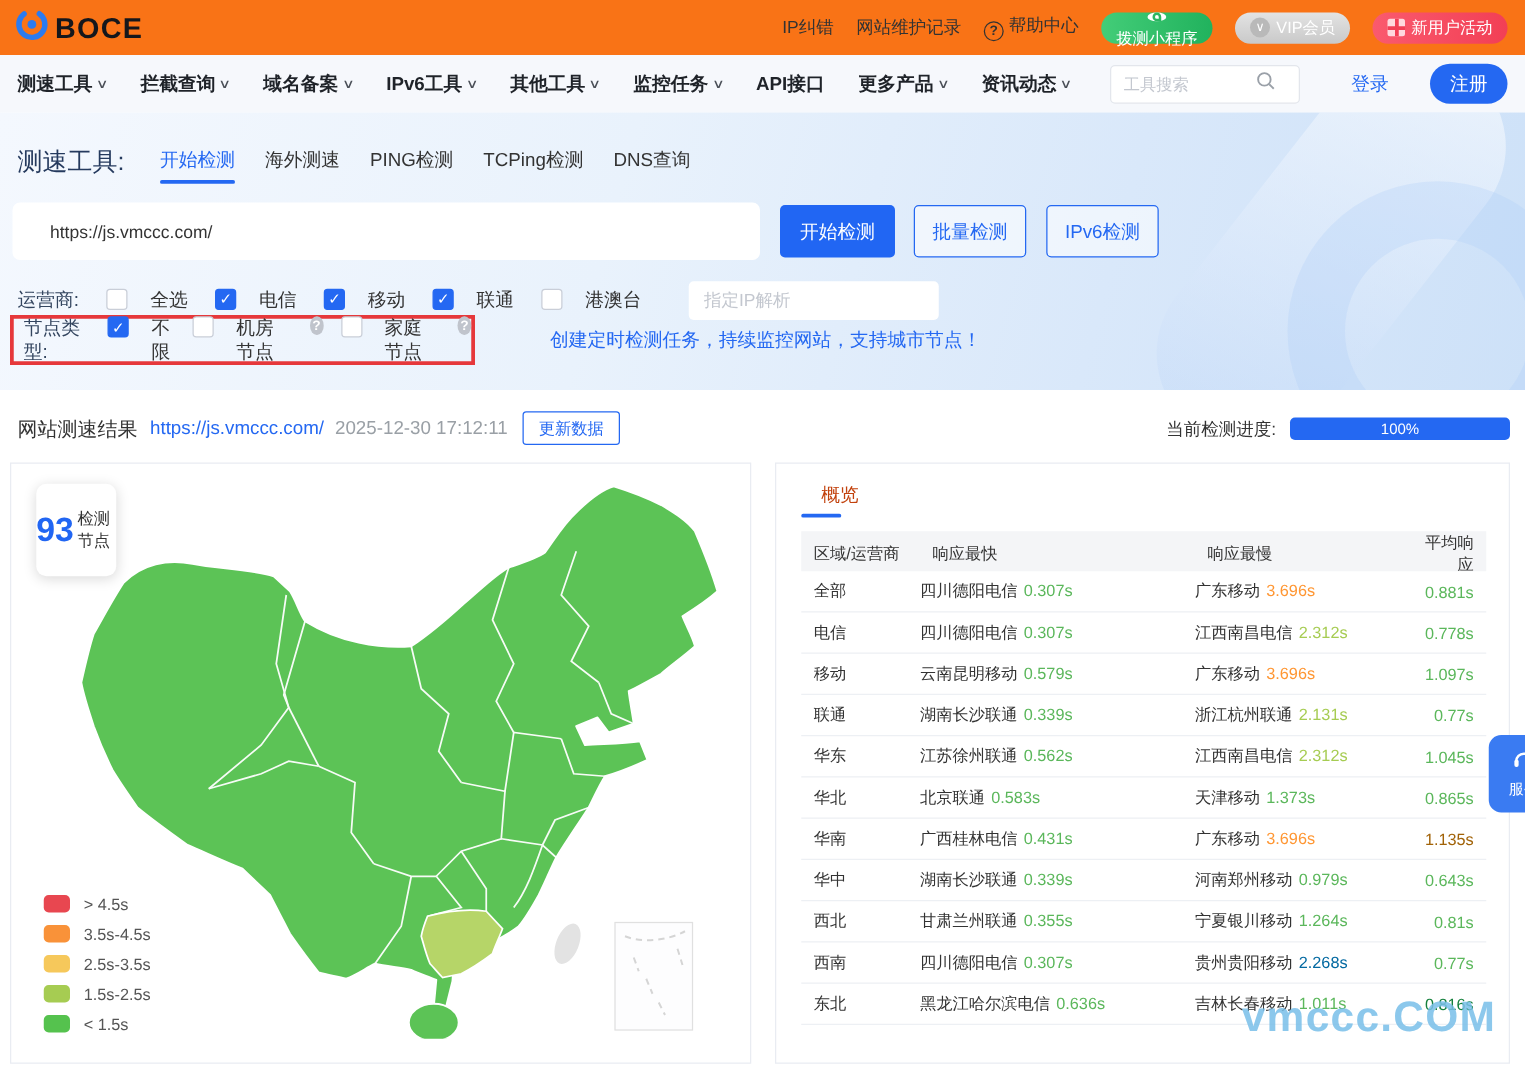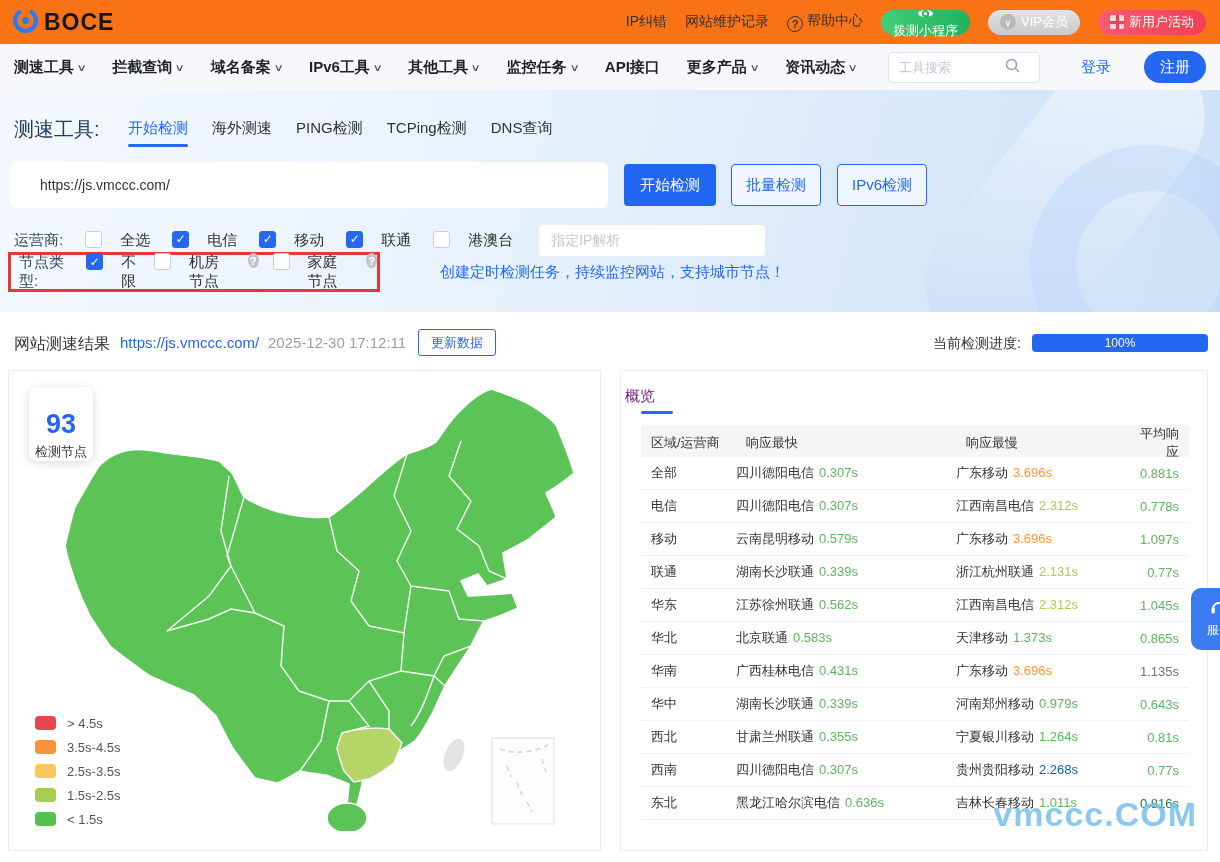--- a/index.html
+++ b/index.html
@@ -55,22 +55,22 @@
              border:none;border-radius:4px;font-size:15px;cursor:pointer;}
   .btn-line{position:absolute;top:74px;width:90px;height:42px;background:rgba(255,255,255,.55);color:#2468f2;
             border:1px solid #2468f2;border-radius:4px;font-size:15px;cursor:pointer;}
   .btn-batch{left:731px;} .btn-ipv6{left:837px;}
   .opt-label{font-size:15px;color:#33455f;}
   .cb{width:17px;height:17px;border-radius:3px;border:1px solid #c9ced8;background:#fff;display:inline-flex;
       align-items:center;justify-content:center;font-size:12px;font-weight:bold;color:#fff;cursor:pointer;flex:none;}
   .cb.on{background:#2468f2;border-color:#2468f2;}
   .opt{display:flex;align-items:flex-start;gap:18px;font-size:15px;color:#333;}
   .isp-row{position:absolute;left:14px;top:140px;display:flex;align-items:center;gap:22px;height:20px;}
-  .ip-input{width:226px;height:31px;border:none;outline:none;border-radius:4px;background:#fff;
-            padding-left:12px;font-size:14px;color:#333;margin-left:4px;}
+  .ip-input{width:200px;height:31px;border:none;outline:none;border-radius:4px;background:#fff;
+            padding-left:12px;font-size:14px;color:#333;margin-left:16px;}
   .ip-input::placeholder{color:#c3c7cf;}
   .node-box{position:absolute;left:8px;top:162px;width:372px;height:40px;border:3px solid #e6383b;
             display:flex;align-items:center;gap:14px;padding-left:8px;}
   .qmark{width:15px;height:15px;border-radius:50%;background:#c0c4cc;color:#fff;font-size:11px;font-weight:bold;
          display:inline-flex;align-items:center;justify-content:center;margin-left:-2px;cursor:pointer;}
   .promo{position:absolute;left:440px;top:173px;font-size:15px;color:#2468f2;cursor:pointer;}
   
   .result-bar{position:absolute;left:0;top:325px;width:1220px;height:40px;}
   .rb-title{position:absolute;left:14px;top:9px;font-size:16px;color:#333;}
   .rb-url{position:absolute;left:120px;top:9px;font-size:15px;color:#2468f2;cursor:pointer;}
@@ -78,29 +78,29 @@
   .rb-refresh{position:absolute;left:418px;top:4px;height:27px;padding:0 12px;background:#fff;border:1px solid #2468f2;
               color:#2468f2;font-size:13px;border-radius:3px;cursor:pointer;}
   .rb-plabel{position:absolute;left:933px;top:10px;font-size:14px;color:#333;}
   .rb-progress{position:absolute;left:1032px;top:9px;width:176px;height:18px;border-radius:4px;background:#2468f2;
                color:#fff;font-size:12px;display:flex;align-items:center;justify-content:center;}
   
   .panel{position:absolute;top:370px;background:#fff;border:1px solid #e9ecf2;}
   .panel-left{left:8px;width:593px;height:481px;}
   .panel-right{left:620px;width:588px;height:481px;}
   .node-badge{position:absolute;left:20px;top:16px;width:64px;height:74px;background:#fff;border-radius:8px;
-              box-shadow:0 2px 10px rgba(0,0,0,.15);display:flex;flex-direction:column;align-items:center;justify-content:flex-end;gap:3px;z-index:2;}
+              box-shadow:0 2px 10px rgba(0,0,0,.15);display:flex;flex-direction:row;align-items:center;justify-content:flex-end;gap:3px;z-index:2;}
   .node-badge .num{font-size:27px;font-weight:bold;color:#2166f3;}
   .node-badge .lbl{font-size:13px;color:#333;}
   .legend{position:absolute;left:26px;top:340px;z-index:2;}
   .legend-item{display:flex;align-items:center;gap:11px;height:24px;}
   .swatch{width:21px;height:14px;border-radius:4px;flex:none;}
   .legend-label{font-size:13px;color:#555;}
   
-  .ov-tab{position:absolute;left:4px;top:16px;font-size:15px;color:#701a75;cursor:pointer;}
+  .ov-tab{position:absolute;left:36px;top:16px;font-size:15px;color:#c2410c;cursor:pointer;}
   .ov-underline{position:absolute;left:20px;top:40px;width:32px;height:3px;background:#2468f2;border-radius:2px;}
   .table{position:absolute;left:20px;top:54px;width:548px;}
   .thead,.trow{display:grid;grid-template-columns:95px 220px 165px 1fr;align-items:center;}
   .thead{height:32px;background:#f4f5f7;font-size:13px;color:#333;}
   .thead>div{padding-left:10px;}
   .thead .c4,.trow .c4{text-align:right;padding-right:10px;}
   .trow{height:33px;border-bottom:1px solid #edf0f4;font-size:13px;}
   .trow .c1{padding-left:10px;color:#333;}
   .tv{margin-left:5px;}
   .watermark{position:absolute;right:10px;top:424px;font-size:34px;font-weight:bold;color:#79bfe9;opacity:.85;letter-spacing:1px;z-index:3;}
@@ -374,21 +374,21 @@
     <div class="trow">
         <div class="c1">华北</div>
         <div class="c2"><span>北京联通</span><span class="tv" style="color: rgb(91, 183, 91);">0.583s</span></div>
         <div class="c3"><span>天津移动</span><span class="tv" style="color: rgb(91, 183, 91);">1.373s</span></div>
         <div class="c4" style="color: rgb(91, 183, 91);">0.865s</div>
       </div>
     <div class="trow">
         <div class="c1">华南</div>
         <div class="c2"><span>广西桂林电信</span><span class="tv" style="color: rgb(91, 183, 91);">0.431s</span></div>
         <div class="c3"><span>广东移动</span><span class="tv" style="color: rgb(255, 150, 50);">3.696s</span></div>
-        <div class="c4" style="color: #737373;">1.135s</div>
+        <div class="c4" style="color: #a16207;">1.135s</div>
       </div>
     <div class="trow">
         <div class="c1">华中</div>
         <div class="c2"><span>湖南长沙联通</span><span class="tv" style="color: rgb(91, 183, 91);">0.339s</span></div>
         <div class="c3"><span>河南郑州移动</span><span class="tv" style="color: rgb(91, 183, 91);">0.979s</span></div>
         <div class="c4" style="color: rgb(91, 183, 91);">0.643s</div>
       </div>
     <div class="trow">
         <div class="c1">西北</div>
         <div class="c2"><span>甘肃兰州联通</span><span class="tv" style="color: rgb(91, 183, 91);">0.355s</span></div>

